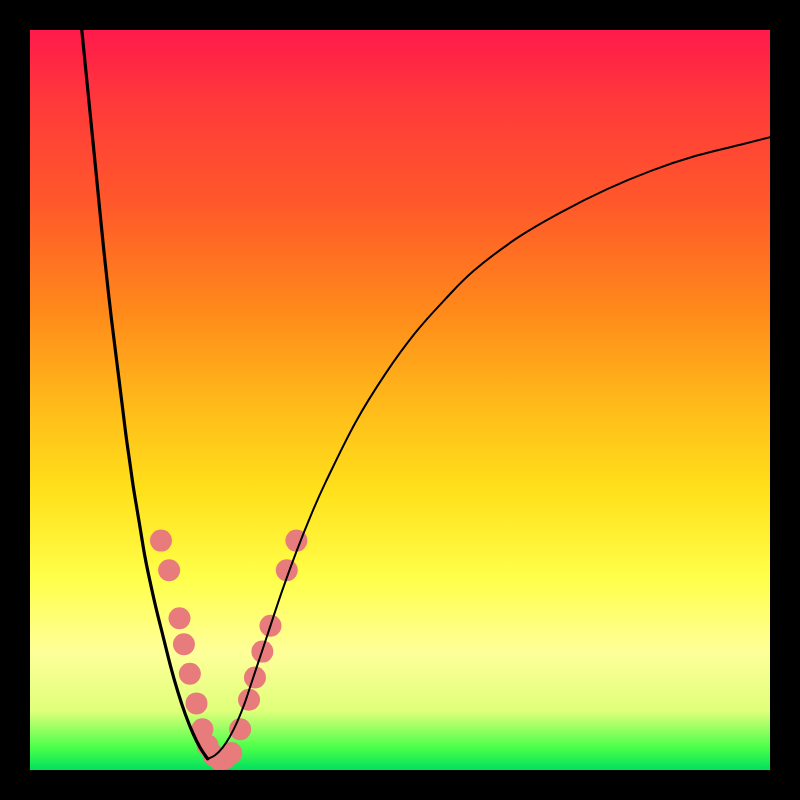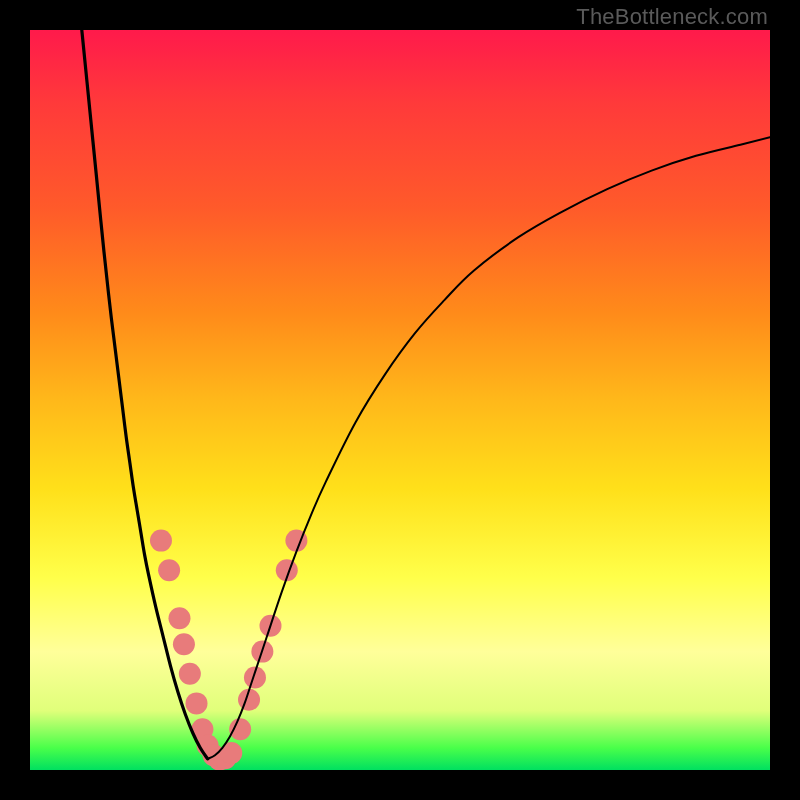--- a/index.html
+++ b/index.html
@@ -53,21 +53,20 @@
     left: 0;
     top: 0;
     width: 740px;
     height: 740px;
   }
 </style>
 </head>
 <body>
 
 <div class="frame">
-  <div class="watermark">TheBottleneck.com</div>
   <div class="plot-area">
     <svg class="curve" viewBox="0 0 740 740">
       <g id="markers-group">
           <circle cx="130.98" cy="510.60" r="11" fill="#e87b7b"></circle>
           <circle cx="139.12" cy="540.20" r="11" fill="#e87b7b"></circle>
           <circle cx="149.48" cy="588.30" r="11" fill="#e87b7b"></circle>
           <circle cx="153.92" cy="614.20" r="11" fill="#e87b7b"></circle>
           <circle cx="159.84" cy="643.80" r="11" fill="#e87b7b"></circle>
           <circle cx="166.50" cy="673.40" r="11" fill="#e87b7b"></circle>
           <circle cx="172.42" cy="699.30" r="11" fill="#e87b7b"></circle>

